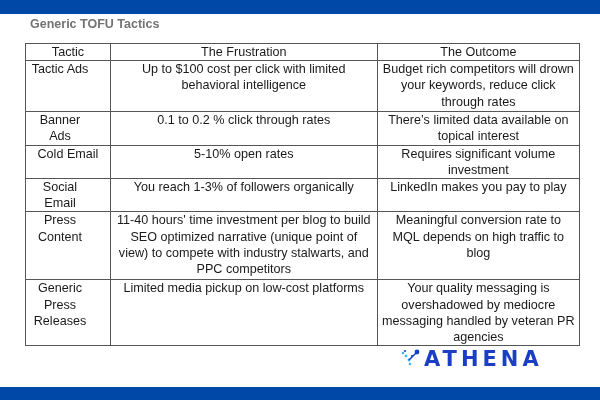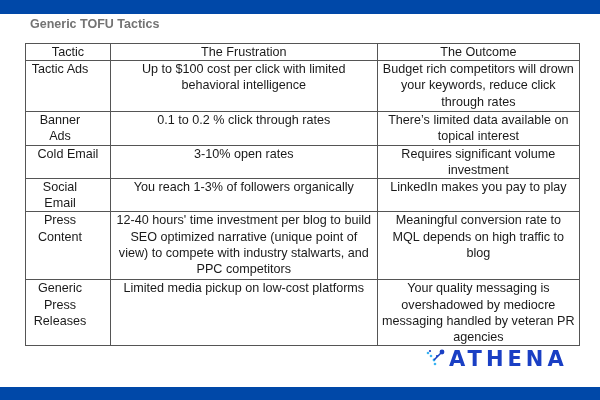--- a/index.html
+++ b/index.html
@@ -25,21 +25,21 @@
       border: 1.2px solid #555;
       padding: 0 4px;
       vertical-align: top;
       text-align: center;
       font-weight: normal;
     }
     .c1 { width: 76px; }
     .c2 { width: 259px; }
     .c3 { width: 194px; }
     .logo {
-      position: absolute; left: 426px; top: 347px;
+      position: absolute; left: 401px; top: 347px;
       display: flex; align-items: center; gap: 3px;
     }
     .logo-text {
       font-family: "DejaVu Sans", sans-serif;
       font-weight: bold; font-size: 21px; letter-spacing: 4px;
       color: #1a3fc4;
     }
   </style>
 </head>
 <body>
@@ -66,35 +66,35 @@
     <td>
           <span style="display:block;width:60px">Banner Ads</span>
         </td>
     <td>0.1 to 0.2 % click through rates</td>
     <td>There’s limited data available on topical interest</td>
   </tr>
   <tr style="height:33px">
     <td>
           <span style="display:block;white-space:nowrap">Cold Email</span>
         </td>
-    <td>3-10% open rates</td>
+    <td>5-10% open rates</td>
     <td>Requires significant volume investment</td>
   </tr>
   <tr style="height:31px">
     <td>
           <span style="display:block;width:60px">Social Email</span>
         </td>
     <td>You reach 1-3% of followers organically</td>
     <td>LinkedIn makes you pay to play</td>
   </tr>
   <tr style="height:68px">
     <td>
           <span style="display:block;width:60px">Press Content</span>
         </td>
-    <td>12-40 hours' time investment per blog to build SEO optimized narrative (unique point of view) to compete with industry stalwarts, and PPC competitors</td>
+    <td>11-40 hours' time investment per blog to build SEO optimized narrative (unique point of view) to compete with industry stalwarts, and PPC competitors</td>
     <td>Meaningful conversion rate to MQL depends on high traffic to blog</td>
   </tr>
   <tr style="height:65px">
     <td>
           <span style="display:block;width:60px">Generic Press Releases</span>
         </td>
     <td>Limited media pickup on low-cost platforms</td>
     <td>Your quality messaging is overshadowed by mediocre messaging handled by veteran PR agencies</td>
   </tr>
 </tbody>

